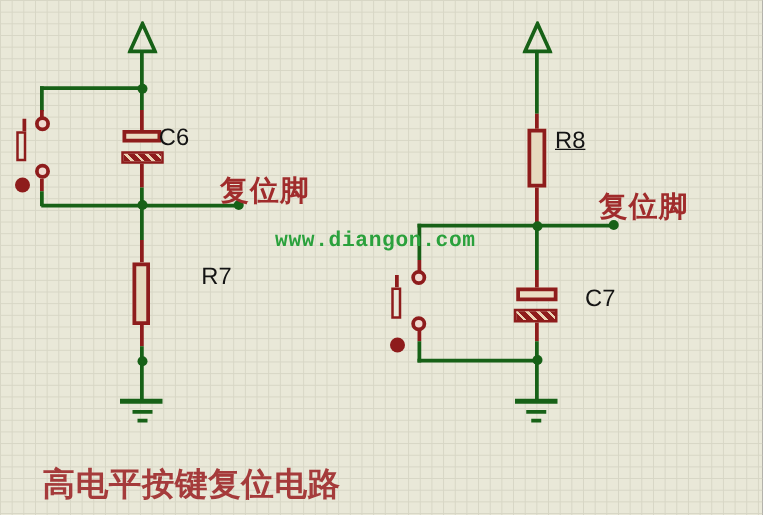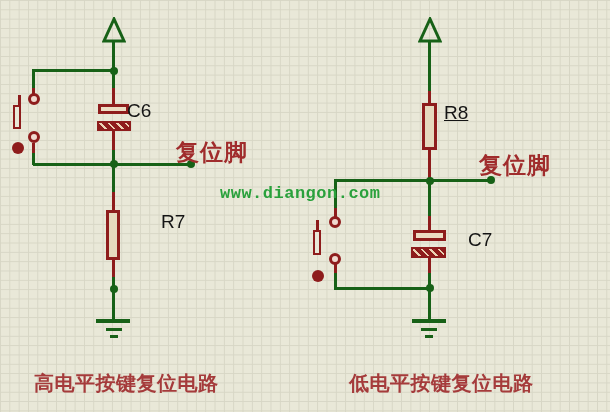--- a/index.html
+++ b/index.html
@@ -31,21 +31,21 @@
   
   .cap-hatch{position:absolute;border:2px solid #8e1c1c;
     background:repeating-linear-gradient(45deg,#8e1c1c 0 4px,#ecd3b4 4px 6px);}
   
   .plunger{position:absolute;border:2.5px solid #8e1c1c;background:#e9e8d8;}
   
   .gnd{position:absolute;background:#176117;}
   
   .ref-label{position:absolute;color:#141414;font-size:19px;font-weight:400;white-space:nowrap;}
   .net-label{position:absolute;color:#a02c2c;font-size:23px;font-weight:600;white-space:nowrap;letter-spacing:1px;}
-  .caption{position:absolute;color:#a53b3b;font-size:20px;font-weight:600;white-space:nowrap;letter-spacing:0.5px;}
+  .caption{position:absolute;color:#a53b3b;font-size:26px;font-weight:600;white-space:nowrap;letter-spacing:0.5px;}
   .watermark{position:absolute;color:#2aa13c;font-size:17px;font-weight:700;
     font-family:"Liberation Mono", monospace;white-space:nowrap;letter-spacing:0.5px;}
   svg{display:block;}
 </style>
 </head>
 <body>
 
 <div class="canvas">
 
   <div class="abs" style="left:102px;top:17px;">
@@ -129,17 +129,16 @@
   <div class="cap-hatch" style="left:411px;top:247px;width:31px;height:7px;"></div>
   <div class="ref-label" style="left:468px;top:229px;">C7</div>
   <div class="wire-r" style="left:428px;top:258px;width:3px;height:15px;"></div>
   <div class="wire-g" style="left:428px;top:273px;width:3px;height:48px;"></div>
   <div class="dot-g" style="left:426px;top:284px;"></div>
 
   <div class="gnd" style="left:412px;top:319px;width:34px;height:4px;"></div>
   <div class="gnd" style="left:421px;top:328px;width:16px;height:3px;"></div>
   <div class="gnd" style="left:425px;top:335px;width:8px;height:3px;"></div>
 
-  <div class="caption" style="left:349px;top:370px;">低电平按键复位电路</div>
 
   <div class="watermark" style="left:220px;top:184px;">www.diangon.com</div>
 
 </div>
 
 </body></html>

